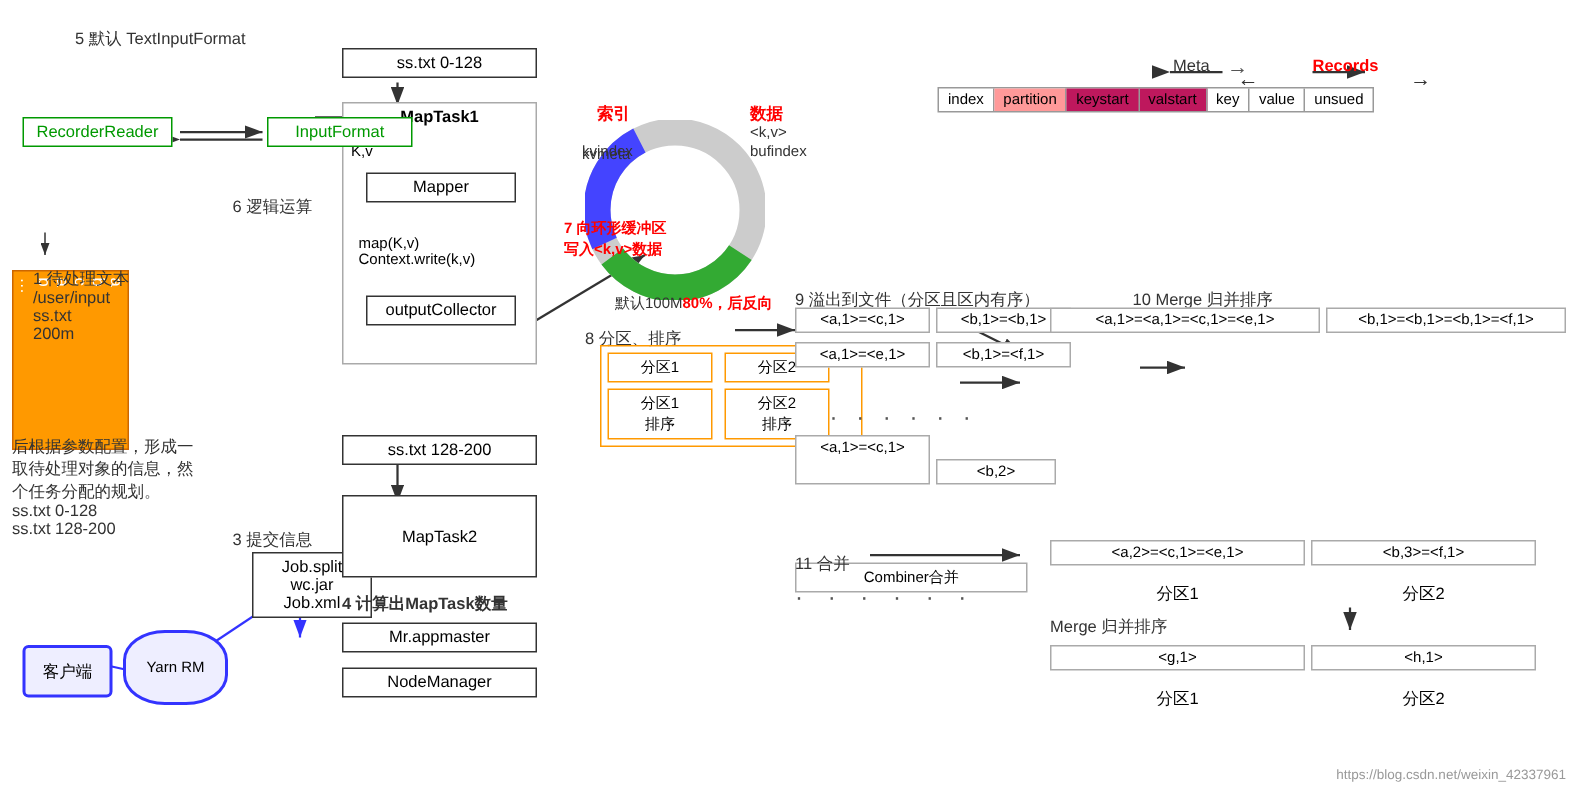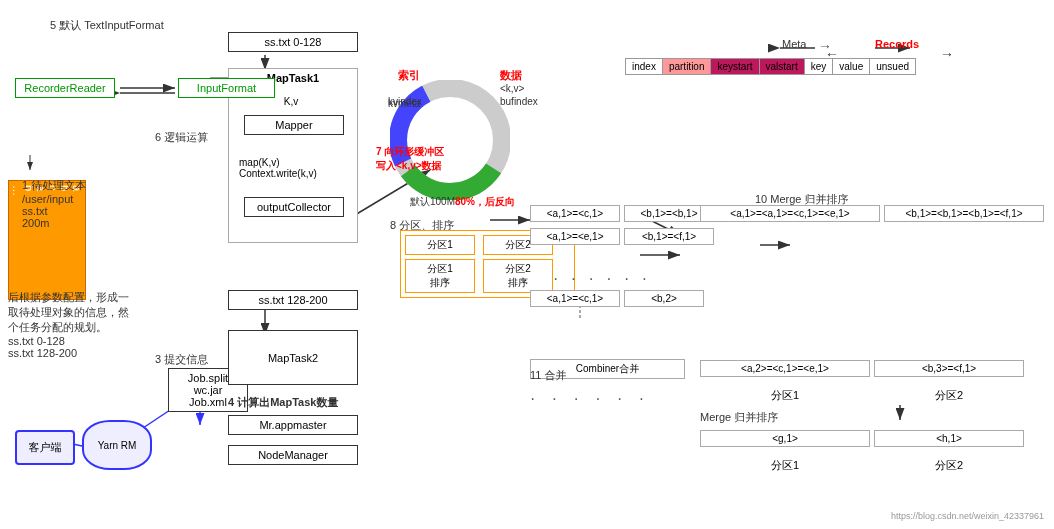--- a/index.html
+++ b/index.html
@@ -159,21 +159,21 @@
 TextInputFormat</span>
   </div>
 
   <div class="box" style="left:228px; top:32px; width:130px;">
     <span>ss.txt 0-128</span>
   </div>
 
   <div class="box" style="left:228px; top:68px; width:130px; height:175px; border:1px solid #aaa;">
     <div style="font-weight:bold; margin-bottom:4px;">MapTask1</div>
 
-    <div style="text-align:center; font-size:10px; margin-top:12px; margin-right:4px;">K,v</div>
+    <div style="text-align:left; font-size:10px; margin-top:12px; margin-right:4px;">K,v</div>
 
     <div class="box" style="position:relative; left:10px; top:8px; width:100px;">Mapper</div>
 
     <div style="position:relative; left:5px; top:30px; font-size:10px; text-align:left;">map(K,v)
 Context.write(k,v)</div>
 
     <div class="box" style="position:relative; left:10px; top:48px; width:100px;">outputCollector</div>
   </div>
 
   <div class="box box-green" style="left:15px; top:78px; width:100px;">RecorderReader</div>
@@ -275,38 +275,39 @@
     <div style="display:flex; gap:8px; margin-bottom:4px;">
       <div class="small-box" style="position:relative; width:70px; border-color:#f90;">分区1</div>
       <div class="small-box" style="position:relative; width:70px; border-color:#f90;">分区2</div>
     </div>
     <div style="display:flex; gap:8px;">
       <div class="small-box" style="position:relative; width:70px; border-color:#f90;">分区1<br>排序</div>
       <div class="small-box" style="position:relative; width:70px; border-color:#f90;">分区2<br>排序</div>
     </div>
   </div>
 
+  <div class="label" style="left:530px; top:192px;">9 溢出到文件（分区且区内有序）</div>
 
   <div style="position:absolute; left:530px; top:205px; display:flex; flex-direction:column; gap:6px;">
     <div style="display:flex; gap:4px;">
       <div class="small-box" style="position:relative; width:90px;">&lt;a,1&gt;=&lt;c,1&gt;</div>
       <div class="small-box" style="position:relative; width:90px;">&lt;b,1&gt;=&lt;b,1&gt;</div>
     </div>
     <div style="display:flex; gap:4px;">
       <div class="small-box" style="position:relative; width:90px;">&lt;a,1&gt;=&lt;e,1&gt;</div>
       <div class="small-box" style="position:relative; width:90px;">&lt;b,1&gt;=&lt;f,1&gt;</div>
     </div>
   </div>
 
   <div class="label" style="left:553px; top:270px; font-size:16px; letter-spacing:4px; color:#555;">· · · · · ·</div>
 
   <div style="position:absolute; left:530px; top:290px; display:flex; flex-direction:column; gap:4px;">
     <div style="display:flex; gap:4px;">
       <div class="small-box" style="position:relative; width:90px;">&lt;a,1&gt;=&lt;c,1&gt;</div>
-      <div class="small-box" style="position:relative; width:80px;">&lt;b,2&gt;</div>
+      <div class="small-box" style="position:relative; width:80px;margin-top:16px;">&lt;b,2&gt;</div>
     </div>
     <div class="small-box" style="position:relative; left:0; width:155px;margin-top:48px;">Combiner合并</div>
   </div>
 
   <div class="label" style="left:530px; top:368px;">11 合并</div>
   <div class="label" style="left:530px; top:390px; font-size:16px; letter-spacing:6px; color:#555;">· · ·    · · ·</div>
 
   <div class="label" style="left:755px; top:192px;">10 Merge 归并排序</div>
 
   <div style="position:absolute; left:700px; top:205px; display:flex; gap:4px;">

